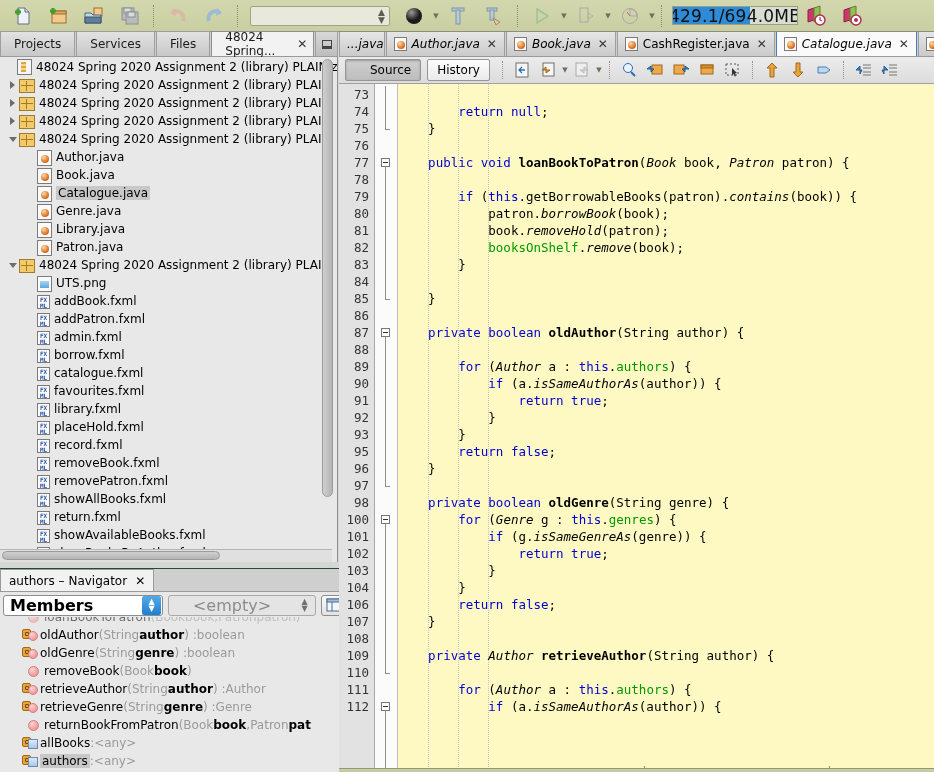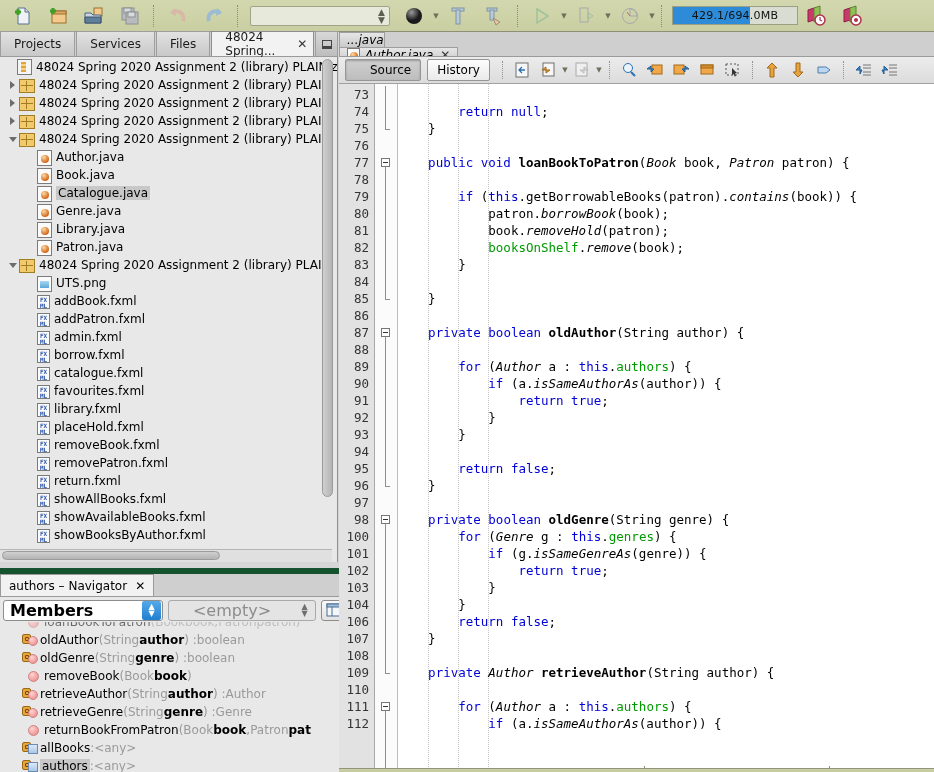--- a/index.html
+++ b/index.html
@@ -28,21 +28,21 @@
   .tb-arrows{font-size:9px;color:#5d6050;line-height:8px;text-align:center;}
   .tb-caret{width:8px;height:20px;display:flex;align-items:center;justify-content:center;
     font-size:7px;color:#6d705b;}
   .memwrap{
     position:relative;width:126px;height:19px;margin-left:4px;
     background:#d9dcd0;border:1px solid #9aa083;box-sizing:border-box;overflow:hidden;
   }
   .membar{position:absolute;left:0;top:0;bottom:0;background:#2e8bd8;}
   .memtxt{
     position:absolute;left:0;right:0;top:0;bottom:0;display:flex;align-items:center;
-    justify-content:center;font-size:11px;color:#111;letter-spacing:.2px;border-radius:8px;
+    justify-content:center;font-size:17px;color:#111;letter-spacing:.2px;border-radius:8px;
   }
 
   
   .lefttabs{
     position:absolute;left:0;top:32px;width:338px;height:25px;
     background:#cfcfcf;border-bottom:1px solid #9a9a9a;box-sizing:border-box;
     display:flex;align-items:flex-end;
   }
   .ltab{
     height:24px;padding:0 13px;display:flex;align-items:center;justify-content:flex-start;
@@ -55,21 +55,21 @@
     width:28px;height:24px;display:flex;align-items:center;justify-content:center;
     background:linear-gradient(#d8d8d8,#bdbdbd);border:1px solid #9e9e9e;border-bottom:none;
   }
   .minibox{width:10px;height:9px;border:1px solid #444;box-sizing:border-box;
            border-bottom-width:3px;}
 
   
   .edittabs{
     position:absolute;left:339px;top:32px;width:595px;height:25px;
     background:#cfcfcf;border-bottom:1px solid #9a9a9a;box-sizing:border-box;
-    display:flex;align-items:flex-start;overflow:hidden;flex-direction:column;
+    display:flex;align-items:flex-end;overflow:hidden;
   }
   .etab{
     height:24px;padding:0 7px;display:flex;align-items:center;gap:5px;
     font-size:12px;background:linear-gradient(#e6e6e6,#cacaca);
     border:1px solid #9e9e9e;border-bottom:none;margin-right:1px;white-space:nowrap;
   }
   .etab.active{background:#f5f5f5;border-color:#8a8a8a;}
   .etab.active.sel{background:#fafafa;border:1px solid #3f7fbf;border-bottom:none;}
   .etab .x{color:#333;font-size:12px;margin-left:2px;}
   .etab .nm{font-style:italic;}
@@ -140,21 +140,21 @@
     position:absolute;left:0;bottom:0;width:332px;height:12px;background:#e0e0e0;
     border-top:1px solid #b5b5b5;
   }
   .hsb .thumb{position:absolute;left:2px;top:1px;width:218px;height:9px;
     background:linear-gradient(#cfcfcf,#b4b4b4);border:1px solid #9b9b9b;
     border-radius:5px;box-sizing:border-box;}
 
   
   .navigator{
     position:absolute;left:0;top:568px;width:377px;height:204px;
-    background:#ec4899;border-right:1px solid #8f8f8f;border-top:6px solid #14532d;
+    background:#ec4899;border-right:1px solid #8f8f8f;border-top:1px solid #14532d;
     box-sizing:border-box;overflow:hidden;
   }
   .navtabrow{height:22px;background:#cfcfcf;display:flex;align-items:flex-end;
              border-bottom:1px solid #9a9a9a;}
   .navtab{height:21px;padding:0 8px;display:flex;align-items:center;font-size:12px;
           background:#f2f2f2;border:1px solid #9a9a9a;border-bottom:none;}
   .navtab .x{margin-left:8px;}
   .navmin{margin-left:auto;width:28px;height:21px;display:flex;align-items:center;
           justify-content:center;background:linear-gradient(#d8d8d8,#bdbdbd);
           border-left:1px solid #9e9e9e;}
@@ -196,21 +196,21 @@
     box-sizing:border-box;}
   .mlock .sq{position:absolute;left:6px;top:2px;width:10px;height:10px;
     background:linear-gradient(#dce9f7,#a9c8e8);border:1px solid #6d8ab0;box-sizing:border-box;}
   .nvsb{position:absolute;right:3px;top:58px;width:9px;height:76px;
     background:linear-gradient(#cfcfcf,#b4b4b4);border:1px solid #9b9b9b;border-radius:5px;
     box-sizing:border-box;}
 
   
   .editor{
     position:absolute;left:339px;top:84px;width:595px;height:685px;
-    background:#ffffff;overflow:hidden;box-sizing:border-box;
+    background:#fef9c3;overflow:hidden;box-sizing:border-box;
   }
   .gutter{position:absolute;left:0;top:0;width:35px;height:100%;background:#e2e2e2;
           border-right:1px solid #a8a8a8;}
   .foldcol{position:absolute;left:36px;top:0;width:22px;height:100%;background:#fbfbfb;
            border-right:1px solid #bdbdbd;}
   .ln{
     position:relative;height:17px;line-height:17px;
     font-family:"DejaVu Sans Mono","Liberation Mono",monospace;font-size:12.5px;
   }
   .lnum{position:absolute;left:0;width:30px;text-align:right;color:#333;
@@ -629,39 +629,45 @@
         <div class="trow">
           <span class="ind" style="width: 22px;"></span>
           <span class="arrow"></span>
           <span class="icn ic-fxml">FX<br>ML</span>
           <span class="lbl">placeHold.fxml</span>
         </div>
         <div class="trow">
           <span class="ind" style="width: 22px;"></span>
           <span class="arrow"></span>
           <span class="icn ic-fxml">FX<br>ML</span>
+          <span class="lbl">record.fxml</span>
+        </div>
+        <div class="trow">
+          <span class="ind" style="width: 22px;"></span>
+          <span class="arrow"></span>
+          <span class="icn ic-fxml">FX<br>ML</span>
           <span class="lbl">removeBook.fxml</span>
         </div>
         <div class="trow">
           <span class="ind" style="width: 22px;"></span>
           <span class="arrow"></span>
           <span class="icn ic-fxml">FX<br>ML</span>
           <span class="lbl">removePatron.fxml</span>
         </div>
         <div class="trow">
           <span class="ind" style="width: 22px;"></span>
           <span class="arrow"></span>
           <span class="icn ic-fxml">FX<br>ML</span>
+          <span class="lbl">showAllBooks.fxml</span>
+        </div>
+        <div class="trow">
+          <span class="ind" style="width: 22px;"></span>
+          <span class="arrow"></span>
+          <span class="icn ic-fxml">FX<br>ML</span>
           <span class="lbl">return.fxml</span>
-        </div>
-        <div class="trow">
-          <span class="ind" style="width: 22px;"></span>
-          <span class="arrow"></span>
-          <span class="icn ic-fxml">FX<br>ML</span>
-          <span class="lbl">showAllBooks.fxml</span>
         </div>
         <div class="trow">
           <span class="ind" style="width: 22px;"></span>
           <span class="arrow"></span>
           <span class="icn ic-fxml">FX<br>ML</span>
           <span class="lbl">showAvailableBooks.fxml</span>
         </div>
         <div class="trow">
           <span class="ind" style="width: 22px;"></span>
           <span class="arrow"></span>
@@ -887,24 +893,20 @@
           <span class="lnum">91</span>
           <span class="code"><span class="">                </span><span class="k">return</span><span class=""> </span><span class="k">true</span><span class="">;</span></span>
         </div>
         <div class="ln">
           <span class="lnum">92</span>
           <span class="code"><span class="">            }</span></span>
         </div>
         <div class="ln">
           <span class="lnum">93</span>
           <span class="code"><span class="">        }</span></span>
-        </div>
-        <div class="ln">
-          <span class="lnum">94</span>
-          <span class="code"></span>
         </div>
         <div class="ln">
           <span class="lnum">95</span>
           <span class="code"><span class="">        </span><span class="k">return</span><span class=""> </span><span class="k">false</span><span class="">;</span></span>
         </div>
         <div class="ln">
           <span class="lnum">96</span>
           <span class="code"><span class="">    }</span></span>
         </div>
         <div class="ln">

